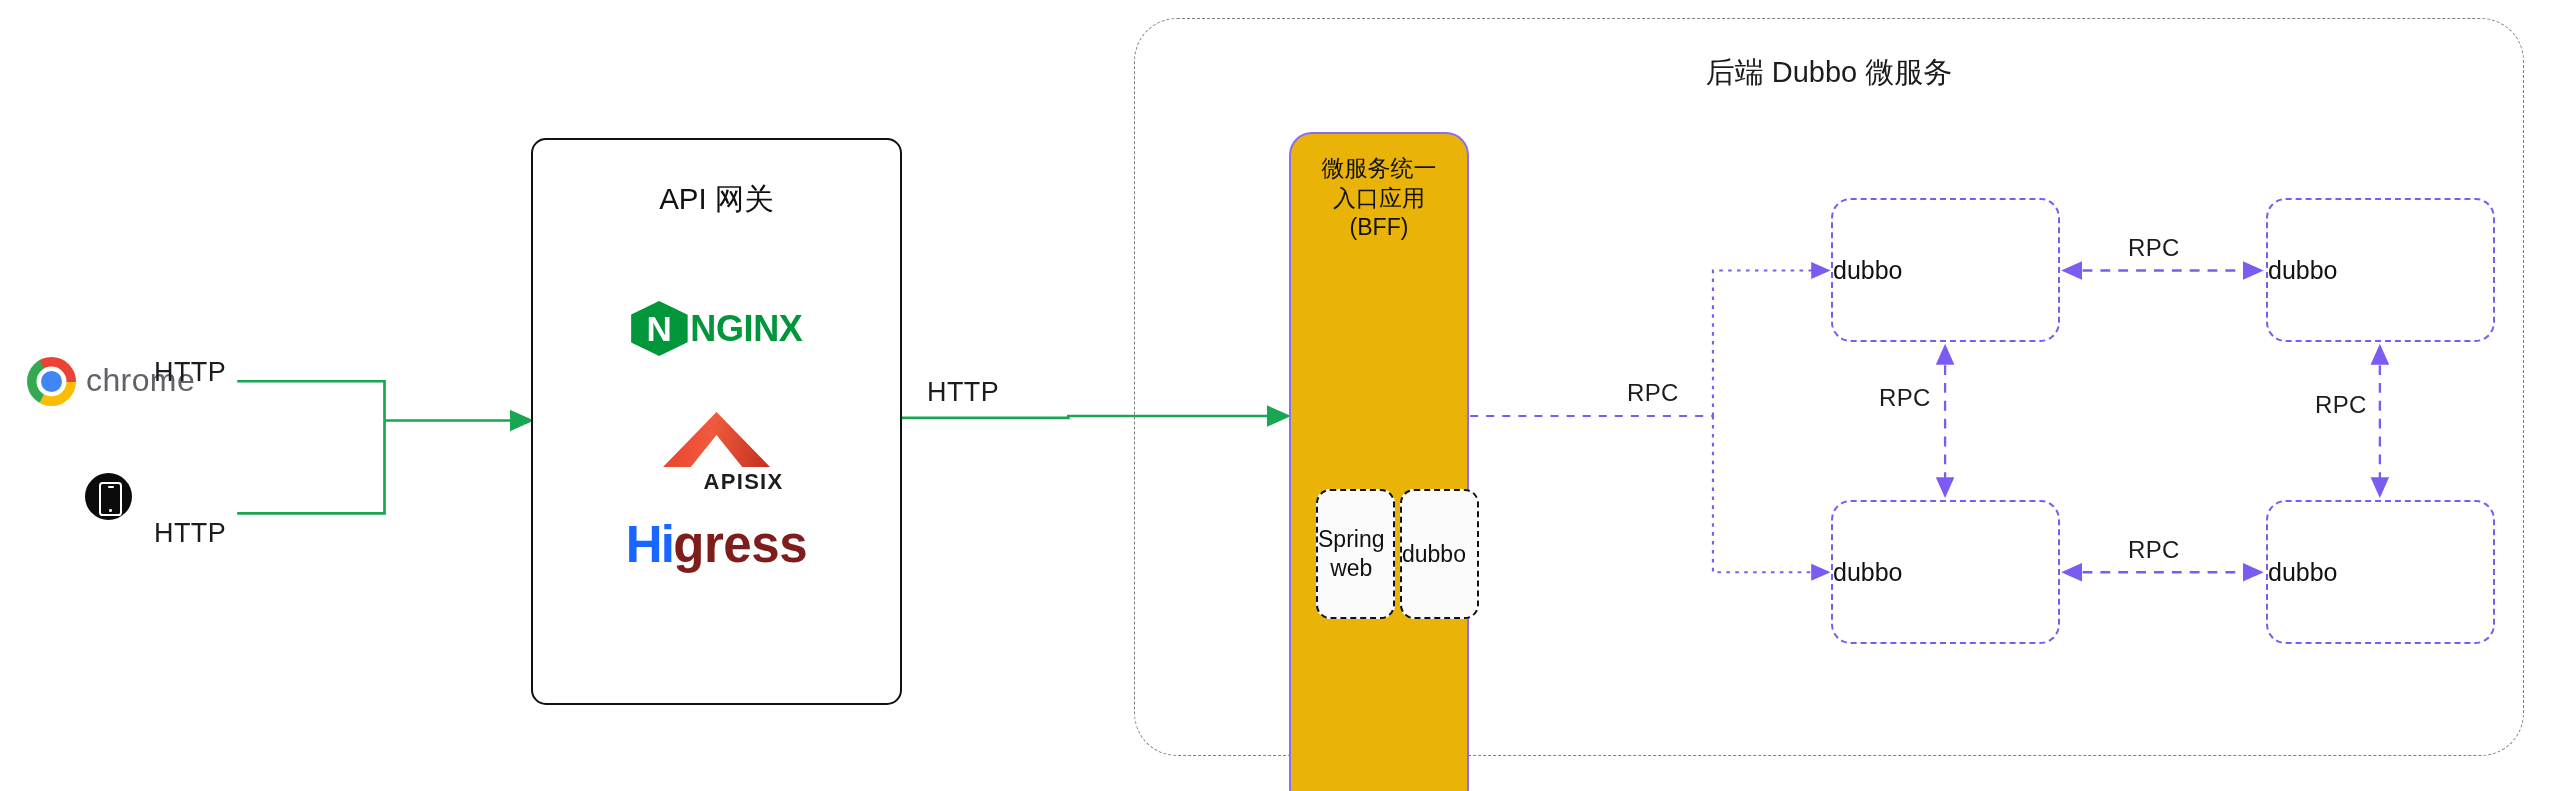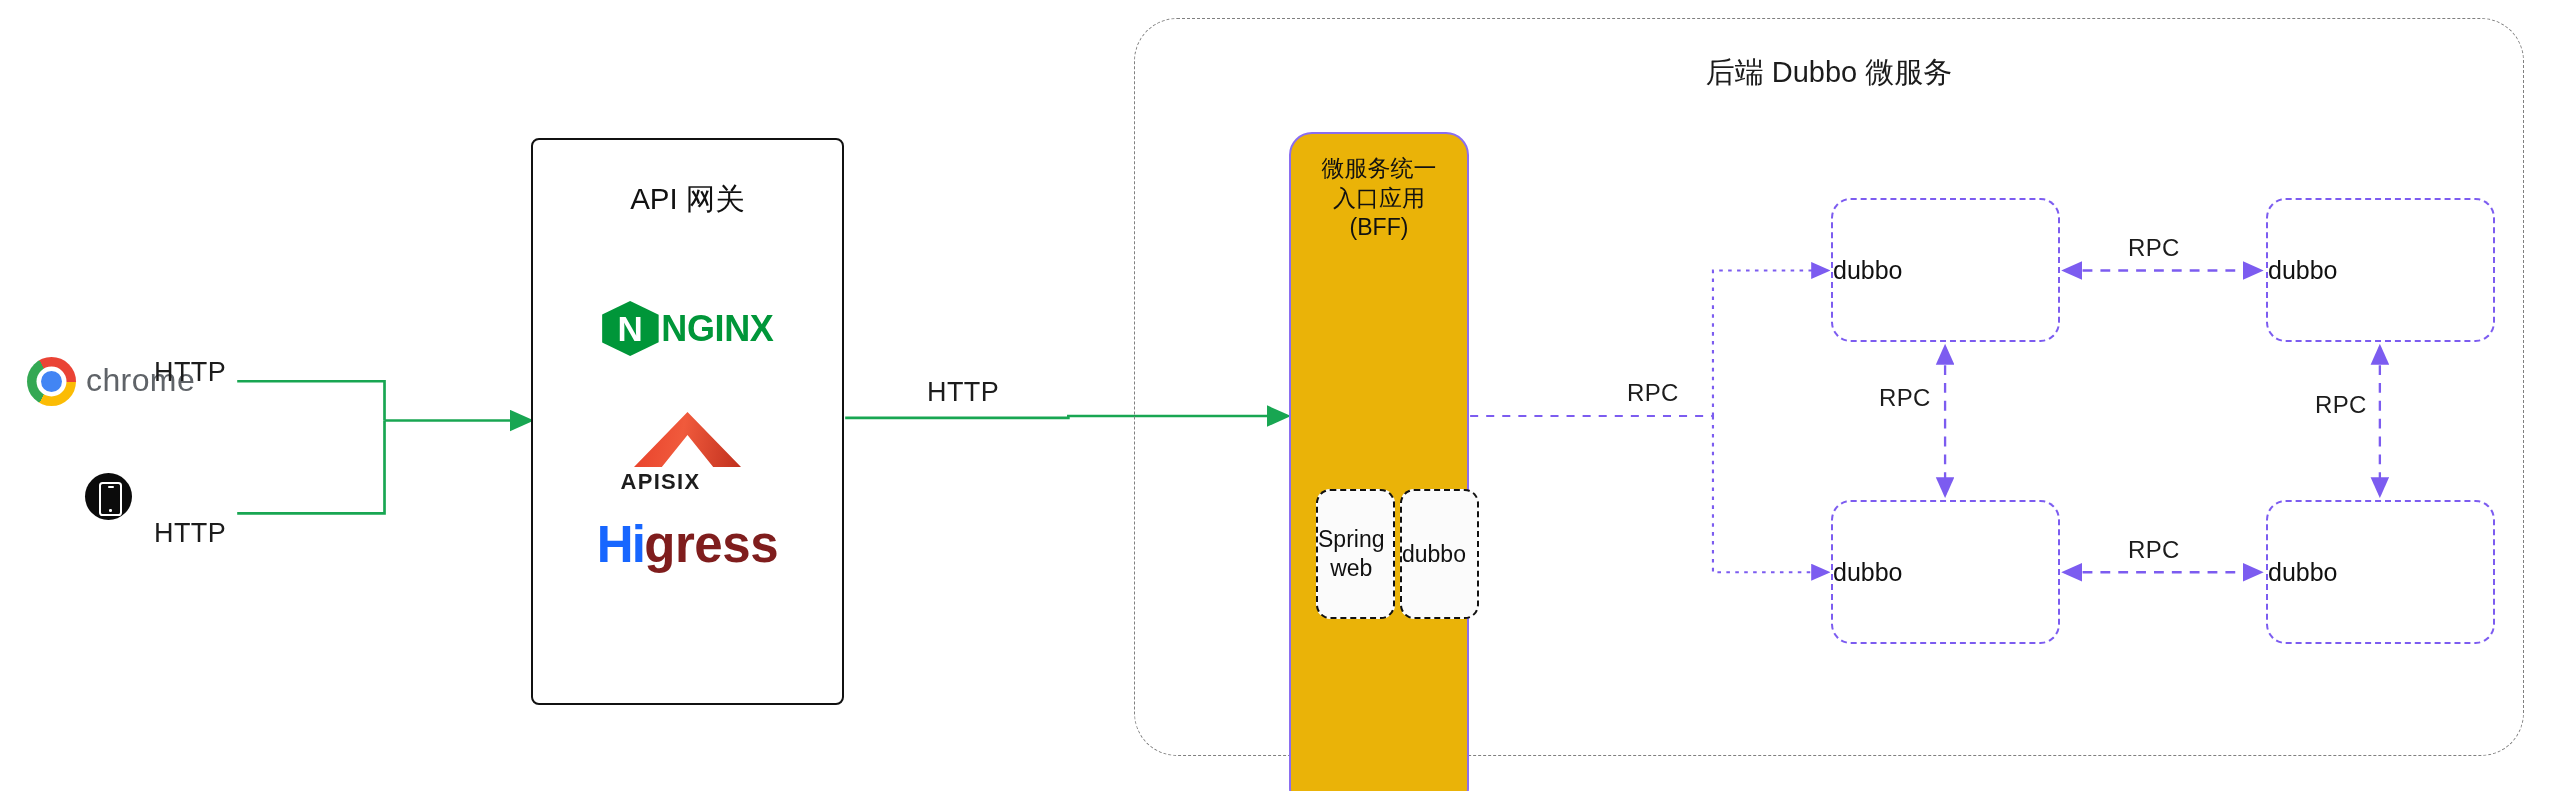--- a/index.html
+++ b/index.html
@@ -109,23 +109,23 @@
     left: 50%; bottom: 1.8px;
     width: 2.7px; height: 2.7px;
     margin-left: -1.3px;
     background: #ffffff;
     border-radius: 50%;
   }
 
   
   #gateway-box {
     left: 531px; top: 138px;
-    width: 313px; height: 567px;
+    width: 371px; height: 567px;
     border: 2.3px solid #111111;
-    border-radius: 8px;
+    border-radius: 15px;
     background: #ffffff;
     box-sizing: border-box;
   }
   #gateway-title {
     position: absolute;
     left: 0; right: 0; top: 40px;
     text-align: center;
     font-size: 29.5px;
     color: #111111;
   }
@@ -161,21 +161,21 @@
     letter-spacing: -0.4px;
     margin-left: 2.7px;
   }
 
   
   #apisix-logo {
     position: absolute;
     left: 50%; top: 272px;
     transform: translateX(-50%);
     width: 134px;
-    text-align: left;
+    text-align: right;
   }
   #apisix-chevron {
     width: 107px; height: 55px;
     margin: 0 auto;
     background: linear-gradient(100deg, #e8402a 0%, #f05a3c 45%, #c0301e 100%);
     clip-path: polygon(50% 0%, 100% 100%, 74% 100%, 50% 42%, 26% 100%, 0% 100%);
   }
   #apisix-word {
     font-size: 22px;
     font-weight: bold;

